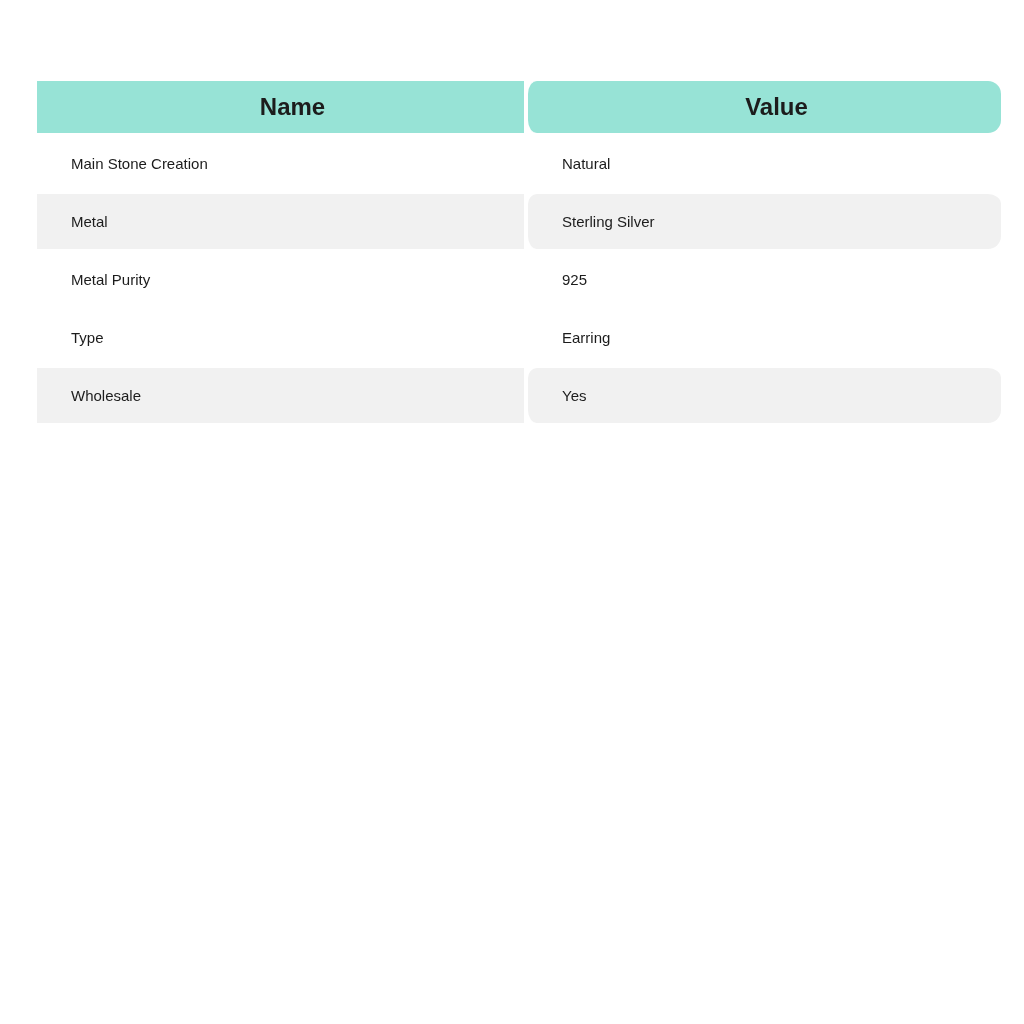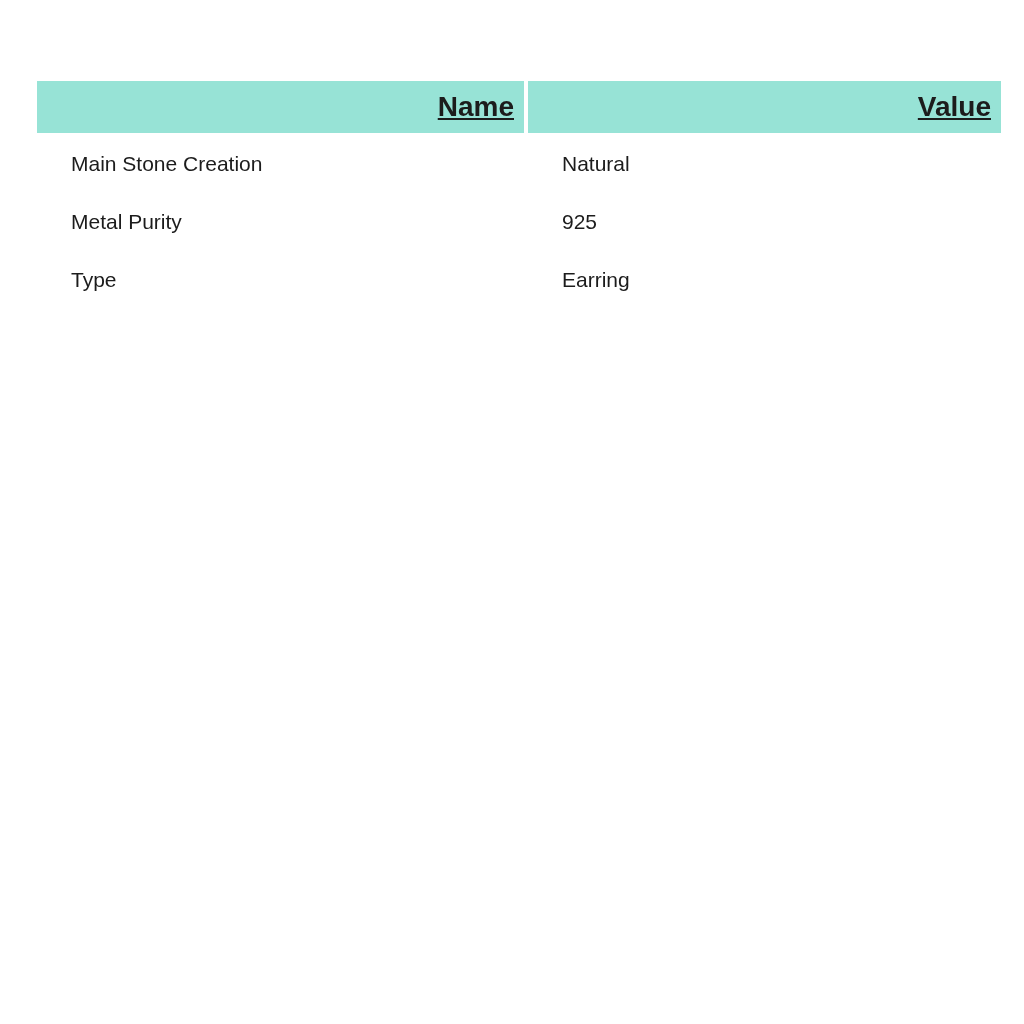--- a/index.html
+++ b/index.html
@@ -25,44 +25,44 @@
     width: 100%;
     border-collapse: separate;
     border-spacing: 0;
     table-layout: fixed;
   }
   table.spec-table col.c-name  { width: 487px; }
   table.spec-table col.c-value { width: 477px; }
   table.spec-table th {
     background: #97e3d6;
     height: 52px;
-    font-size: 28px;
+    font-size: 24px;
     font-weight: 600;
-    text-align: right;
+    text-align: center;
     vertical-align: middle;
     padding: 0 10px 0 34px;
     box-sizing: border-box;
     color: #1c1c1c;
-    text-decoration: underline;
   }
   table.spec-table td {
     height: 58px;
-    font-size: 21px;
+    font-size: 15px;
     font-weight: 400;
     text-align: left;
     vertical-align: middle;
     padding: 0 10px 0 34px;
     box-sizing: border-box;
     border-top: 3px solid #ffffff;
     background: #ffffff;
     color: #1c1c1c;
   }
   table.spec-table th.value-col,
   table.spec-table td.value-col {
     border-left: 4px solid #ffffff;
+    border-radius: 13px;
   }
   table.spec-table tbody tr.striped td {
     background: #f1f1f1;
   }
 </style>
 </head>
 <body>
 
 <div class="spec-table-wrap">
   <table class="spec-table">
@@ -74,23 +74,31 @@
       <tr>
         <th class="name-col">Name</th>
         <th class="value-col">Value</th>
       </tr>
     </thead>
     <tbody>
       <tr>
         <td class="name-col">Main Stone Creation</td>
         <td class="value-col">Natural</td>
       </tr>
+      <tr class="striped">
+        <td class="name-col">Metal</td>
+        <td class="value-col">Sterling Silver</td>
+      </tr>
       <tr>
         <td class="name-col">Metal Purity</td>
         <td class="value-col">925</td>
       </tr>
       <tr>
         <td class="name-col">Type</td>
         <td class="value-col">Earring</td>
       </tr>
+      <tr class="striped">
+        <td class="name-col">Wholesale</td>
+        <td class="value-col">Yes</td>
+      </tr>
     </tbody>
   </table>
 </div>
 
 </body></html>

